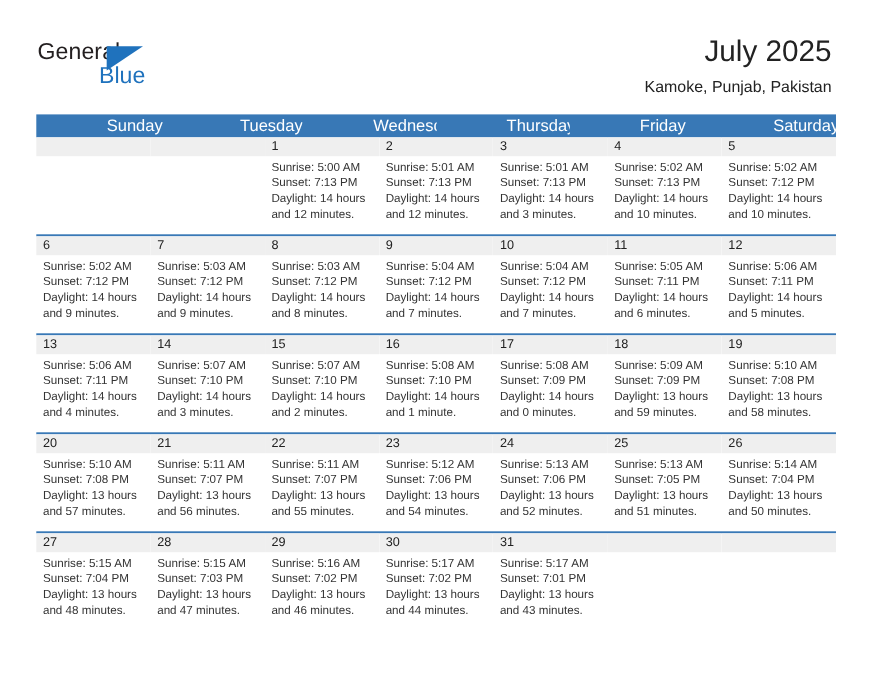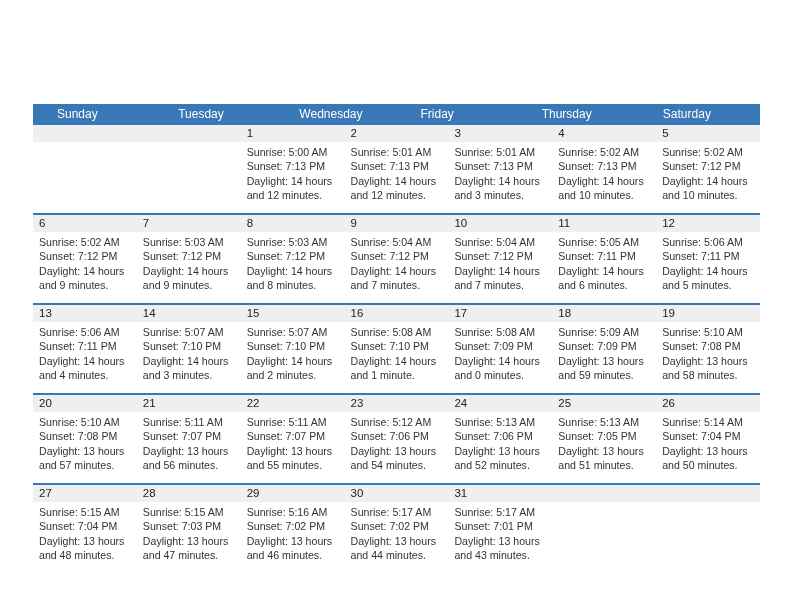--- a/index.html
+++ b/index.html
@@ -91,26 +91,27 @@
     width: 727px;
   }
   .weekday-row {
     display: flex;
     background: #3878b6;
     height: 21px;
   }
   .weekday-cell {
     flex: 1 1 0;
     color: #ffffff;
-    font-size: 12px;
+    font-size: 15px;
     line-height: 21px;
     padding-left: 24px;
     box-sizing: border-box;
     overflow: hidden;
     white-space: nowrap;
+    margin-left: 40px;
   }
 
   .week-row {
     position: relative;
     border-top: 2px solid #3878b6;
   }
   .week-row.first {
     border-top: none;
   }
   .week-cells {
@@ -145,28 +146,42 @@
   }
   .day-cell.empty .daynum-band {
     background: #efefef;
   }
 </style>
 </head>
 <body>
 
 <div class="page">
 
+  <div class="header">
+
+    <div class="logo">
+      <span class="logo-general">General</span>
+      <span class="logo-flag"></span>
+      <span class="logo-blue">Blue</span>
+    </div>
+
+    <div class="title-block">
+      <div class="cal-title">July 2025</div>
+      <div class="cal-subtitle">Kamoke, Punjab, Pakistan</div>
+    </div>
+
+  </div>
 
   <div class="calendar">
     <div class="weekday-row" id="weekday-row">
         <div class="weekday-cell">Sunday</div>
         <div class="weekday-cell">Tuesday</div>
         <div class="weekday-cell">Wednesday</div>
+        <div class="weekday-cell">Thursday</div>
         <div class="weekday-cell">Friday</div>
-        <div class="weekday-cell">Thursday</div>
         <div class="weekday-cell">Saturday</div>
       </div>
     <div id="weeks-container">
         <div class="week-row first">
           <div class="week-cells">
             <div class="day-cell empty">
               <div class="daynum-band"></div>
               <div class="details"></div>
             </div>
             <div class="day-cell empty">

